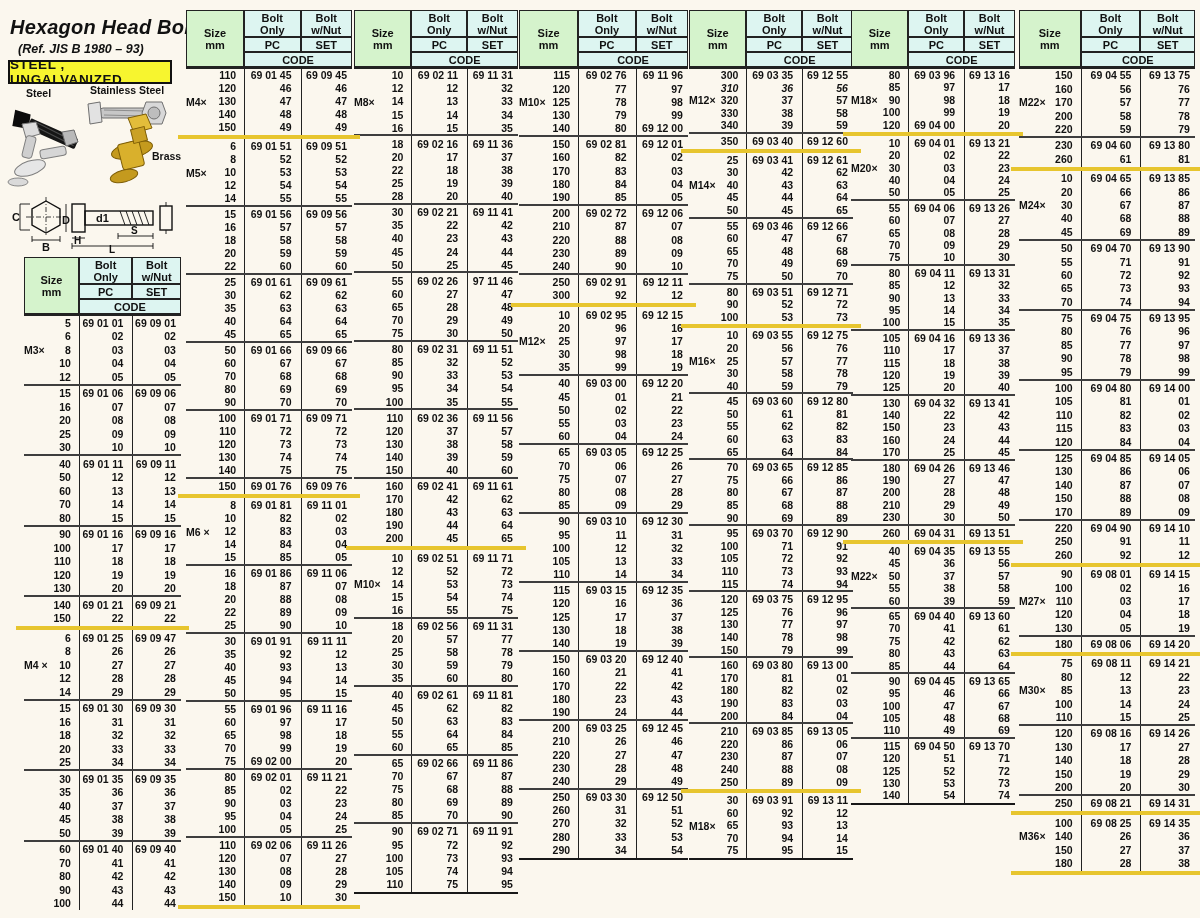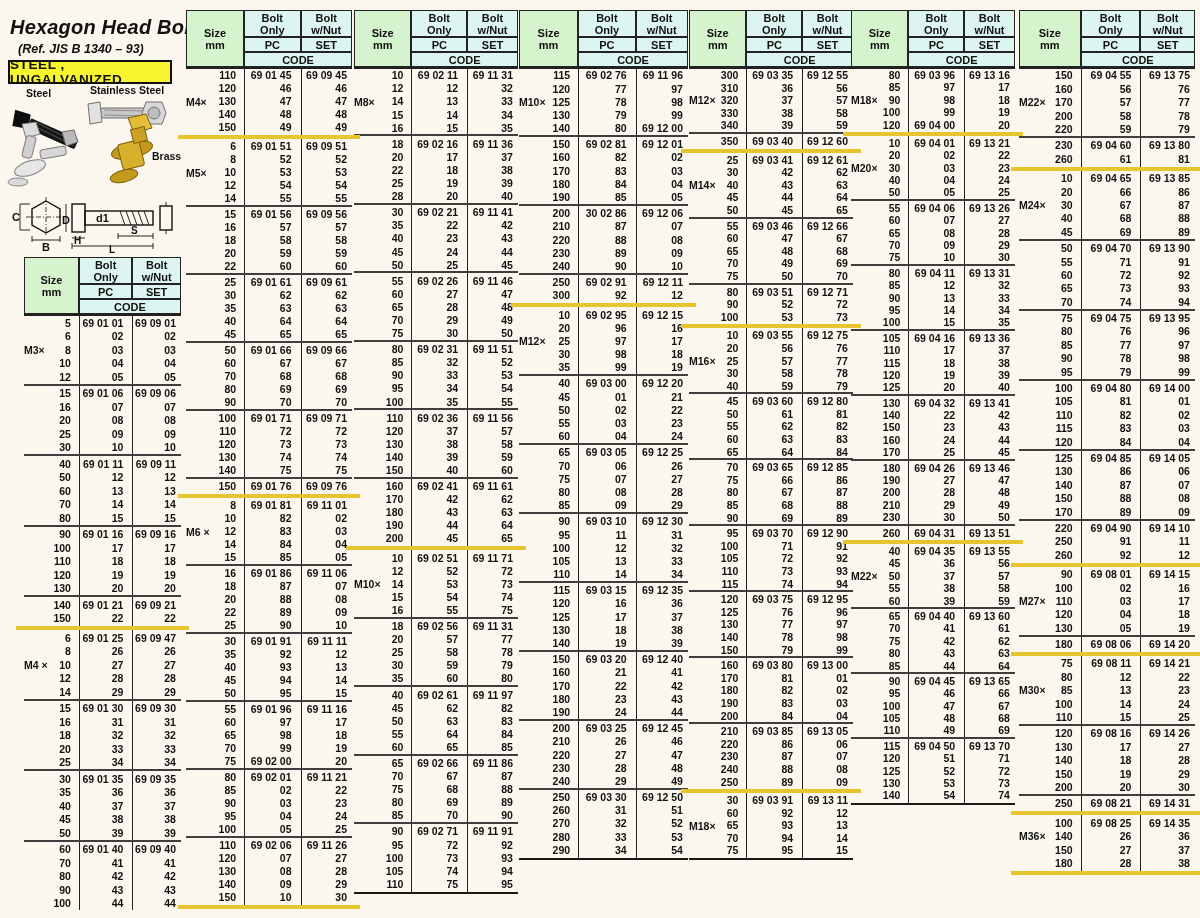--- a/index.html
+++ b/index.html
@@ -38,21 +38,21 @@
   .sep-thin{height:2px;background:#3e3e3e;margin:0 0 1px 0;position:relative;z-index:2;}
   .sep-yellow{height:4px;background:#e7c52e;margin:1px -8px;position:relative;z-index:3;}
   .sep-dark{height:2px;background:#181818;margin-top:1px;position:relative;z-index:2;}
 </style>
 </head>
 <body>
 
 <div id="page">
 
   <div id="page-title">Hexagon Head Bolts</div>
-  <div id="page-ref">(Ref. JIS B 1340 – 93)</div>
+  <div id="page-ref">(Ref. JIS B 1980 – 93)</div>
   <div id="banner">STEEL , UNGALVANIZED</div>
 
   <svg id="photos" width="178" height="108" viewBox="0 0 178 108">
     <text x="22" y="13" font-size="10.5">Steel</text>
     <text x="86" y="10" font-size="10.5">Stainless Steel</text>
 
     <g transform="translate(12,24) rotate(24)">
       <polygon points="0,2 16,0 20,14 4,18" fill="#0c0c0c"></polygon>
       <rect x="18" y="3" width="52" height="11" rx="2" fill="#151515"></rect>
       <path d="M24 5 l44 2 M24 9 l44 2" stroke="#4a4a4a" stroke-width="1.2"></path>
@@ -808,21 +808,21 @@
           </div>
           <div class="trow" style="height: 13.1px;">
             <div class="c-size"><span>50</span></div>
             <div class="c-pc">25</div>
             <div class="c-set">45</div>
           </div>
           <div class="sep-thin"></div>
           <div class="trow" style="height: 13.1px;">
             <div class="c-size"><span>55</span></div>
             <div class="c-pc">69 02 26</div>
-            <div class="c-set">69 11 46</div>
+            <div class="c-set">97 11 46</div>
           </div>
           <div class="trow" style="height: 13.1px;">
             <div class="c-size"><span>60</span></div>
             <div class="c-pc">27</div>
             <div class="c-set">47</div>
           </div>
           <div class="trow" style="height: 13.1px;">
             <div class="c-size"><span>65</span></div>
             <div class="c-pc">28</div>
             <div class="c-set">48</div>
@@ -964,21 +964,21 @@
           </div>
           <div class="trow" style="height: 13.1px;">
             <div class="c-size"><span>35</span></div>
             <div class="c-pc">60</div>
             <div class="c-set">80</div>
           </div>
           <div class="sep-thin"></div>
           <div class="trow" style="height: 13.1px;">
             <div class="c-size"><span>40</span></div>
             <div class="c-pc">69 02 61</div>
-            <div class="c-set">69 11 97</div>
+            <div class="c-set">69 11 81</div>
           </div>
           <div class="trow" style="height: 13.1px;">
             <div class="c-size"><span>45</span></div>
             <div class="c-pc">62</div>
             <div class="c-set">82</div>
           </div>
           <div class="trow" style="height: 13.1px;">
             <div class="c-size"><span>50</span></div>
             <div class="c-pc">63</div>
             <div class="c-set">83</div>
@@ -1122,21 +1122,21 @@
             <div class="c-set">04</div>
           </div>
           <div class="trow" style="height: 13.2px;">
             <div class="c-size"><span>190</span></div>
             <div class="c-pc">85</div>
             <div class="c-set">05</div>
           </div>
           <div class="sep-thin"></div>
           <div class="trow" style="height: 13.2px;">
             <div class="c-size"><span>200</span></div>
-            <div class="c-pc">30 02 86</div>
+            <div class="c-pc">69 02 72</div>
             <div class="c-set">69 12 06</div>
           </div>
           <div class="trow" style="height: 13.2px;">
             <div class="c-size"><span>210</span></div>
             <div class="c-pc">87</div>
             <div class="c-set">07</div>
           </div>
           <div class="trow" style="height: 13.2px;">
             <div class="c-size"><span>220</span></div>
             <div class="c-pc">88</div>
@@ -1399,21 +1399,21 @@
           </div>
         </div>
         <div class="tbody">
           <div class="vline v1"></div>
           <div class="vline v2"></div>
           <div class="trow" style="height: 12.6px;">
             <div class="c-size"><span>300</span></div>
             <div class="c-pc">69 03 35</div>
             <div class="c-set">69 12 55</div>
           </div>
-          <div class="trow" style="height: 12.6px;">
+          <div class="trow" style="height: 12.6px; font-style: italic;">
             <div class="c-size"><span>310</span></div>
             <div class="c-pc">36</div>
             <div class="c-set">56</div>
           </div>
           <div class="trow" style="height: 12.6px;">
             <div class="c-size"><span class="mlabel">M12×</span><span>320</span></div>
             <div class="c-pc">37</div>
             <div class="c-set">57</div>
           </div>
           <div class="trow" style="height: 12.6px;">

